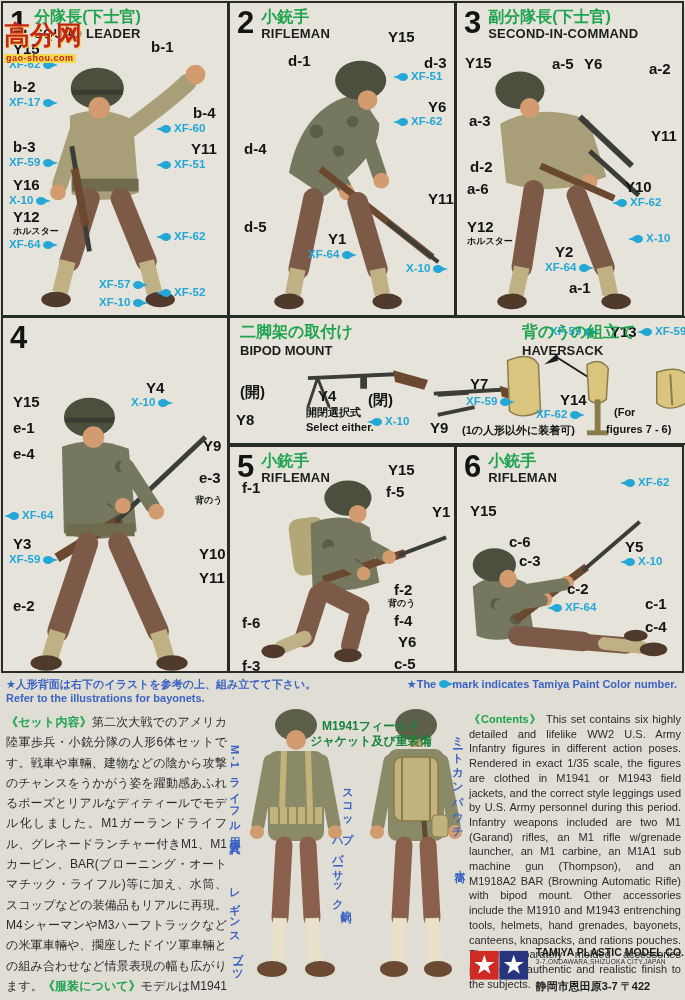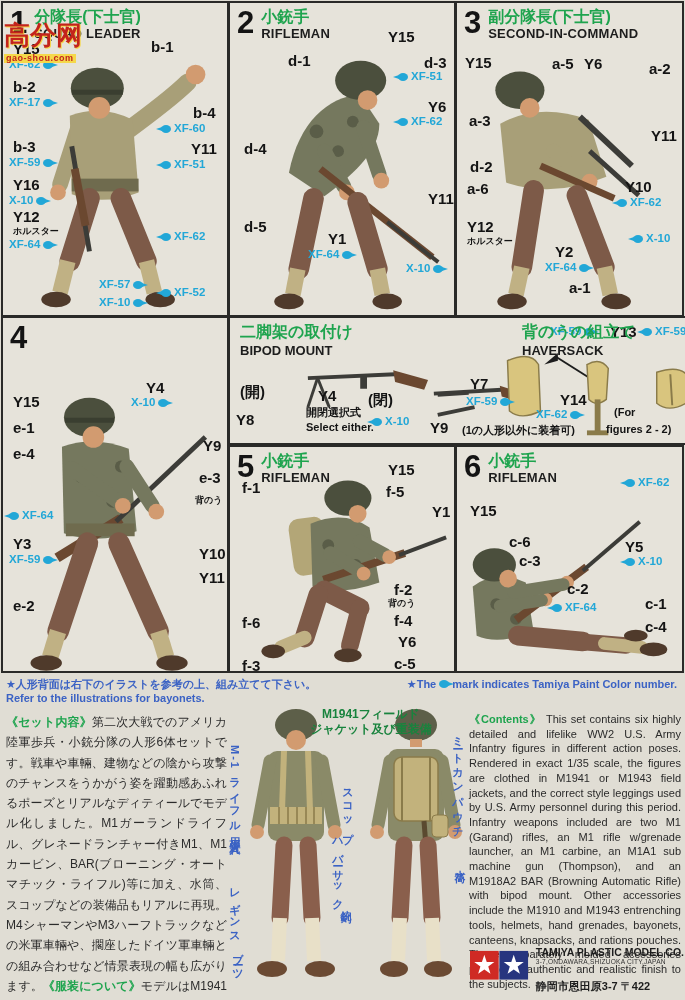--- a/index.html
+++ b/index.html
@@ -22,21 +22,21 @@
 .drop.tl::after{content:"";position:absolute;left:-5px;top:2px;border-right:6px solid #22a7d7;border-top:2px solid transparent;border-bottom:2px solid transparent}
 .striphead{position:absolute;z-index:5}
 .striphead .sjp{display:block;color:#1ea44e;font-size:16px;font-weight:bold;white-space:nowrap}
 .striphead .sen{display:block;font-size:13px;font-weight:bold;white-space:nowrap}
 .fnote{position:absolute;font-size:11px;font-weight:bold;color:#3b62c4;line-height:1.3;z-index:6}
 .fnote .row{display:flex;align-items:center;gap:3px;justify-content:flex-end}
 .jp-text{position:absolute;left:6px;top:712px;width:221px;font-size:12px;line-height:20.3px;text-align:justify;color:#2b2b2b;z-index:2}
 .jp-text .ghead,.en-text .ghead{color:#1ea44e;font-weight:bold}
 .en-text{position:absolute;left:469px;top:712px;width:212px;font-size:11px;line-height:14.7px;text-align:justify;color:#2b2b2b;z-index:2}
 .diagram{position:absolute;left:228px;top:703px;width:240px;height:297px;z-index:2}
-.dg-title{position:absolute;left:48px;top:4px;width:190px;text-align:center;color:#18833d;font-size:12px;font-weight:bold;line-height:1.25;z-index:5}
+.dg-title{position:absolute;left:48px;top:16px;width:190px;text-align:center;color:#18833d;font-size:12px;font-weight:bold;line-height:1.25;z-index:5}
 .vlab{position:absolute;writing-mode:vertical-rl;font-size:11px;font-weight:bold;color:#3b62c4;letter-spacing:2px;line-height:1;z-index:5}
 .maker{position:absolute;left:470px;top:946px;width:214px;display:flex;gap:7px;align-items:flex-start;z-index:6}
 .maker .mk-text{display:flex;flex-direction:column}
 .mk-name{font-size:10.5px;font-weight:bold;white-space:nowrap}
 .mk-addr1{font-size:6.6px;letter-spacing:.2px;white-space:nowrap;color:#333}
 .mk-addr2{font-size:11px;font-weight:bold;white-space:nowrap;margin-top:14px}
 .mk-eu{display:flex;gap:6px;align-items:center;margin-top:2px}
 .mk-ce{font-size:19px;font-weight:bold;letter-spacing:2px;color:#2b2b2b}
 .mk-eu-col{display:flex;flex-direction:column}
 .mk-eu1{font-size:8.5px;font-weight:bold;color:#444;white-space:nowrap}
@@ -358,21 +358,21 @@
           <span>XF-59</span>
           <i class="drop tr"></i>
         </span>
         <span class="lab-part" style="left: 330px; top: 74px;">Y14</span>
         <span class="lab-paint" style="left: 306px; top: 91px;">
           <span>XF-62</span>
           <i class="drop tr"></i>
         </span>
         <span class="lab-cap" style="left: 232px; top: 106px;">(1の人形以外に装着可)</span>
         <span class="lab-cap" style="left: 384px; top: 88px;">(For</span>
-        <span class="lab-cap" style="left: 376px; top: 105px;">figures 2 - 2)</span>
+        <span class="lab-cap" style="left: 376px; top: 105px;">figures 7 - 6)</span>
       </div>
   </div>
 
   <div class="panel" style="left:228px;top:445px;width:228px;height:228px">
     <div class="phead">
       <span class="pnum">5</span>
       <span>
           <span class="pjp">小銃手</span>
             <span class="pen">RIFLEMAN</span>
         </span>

